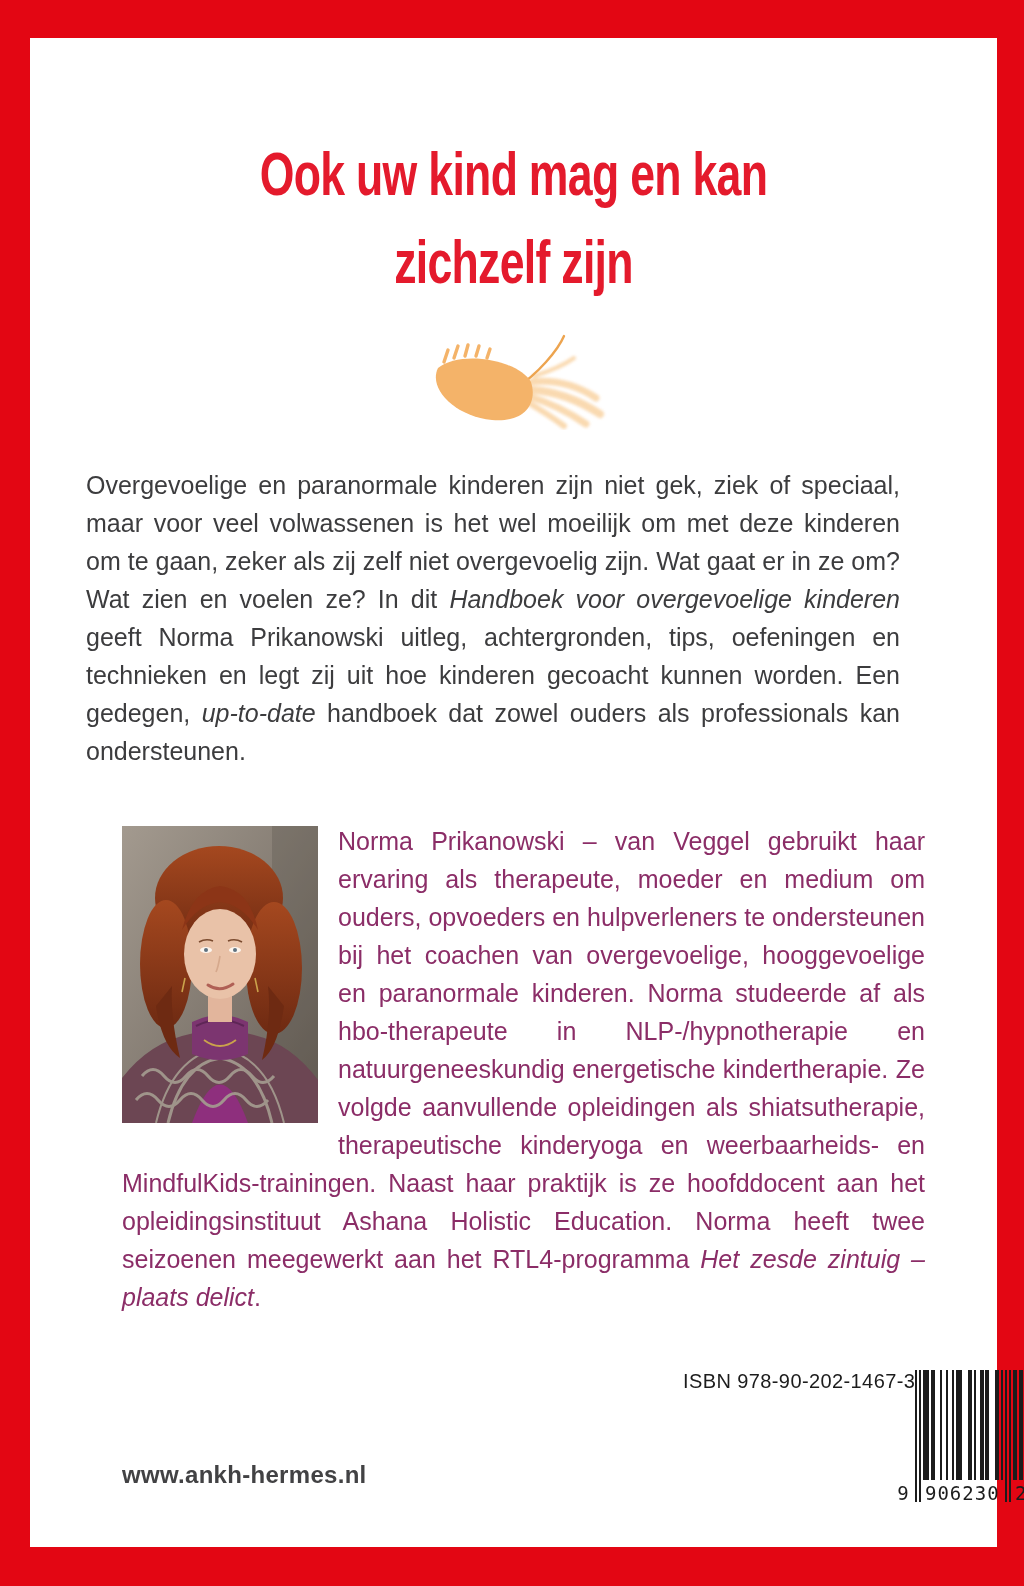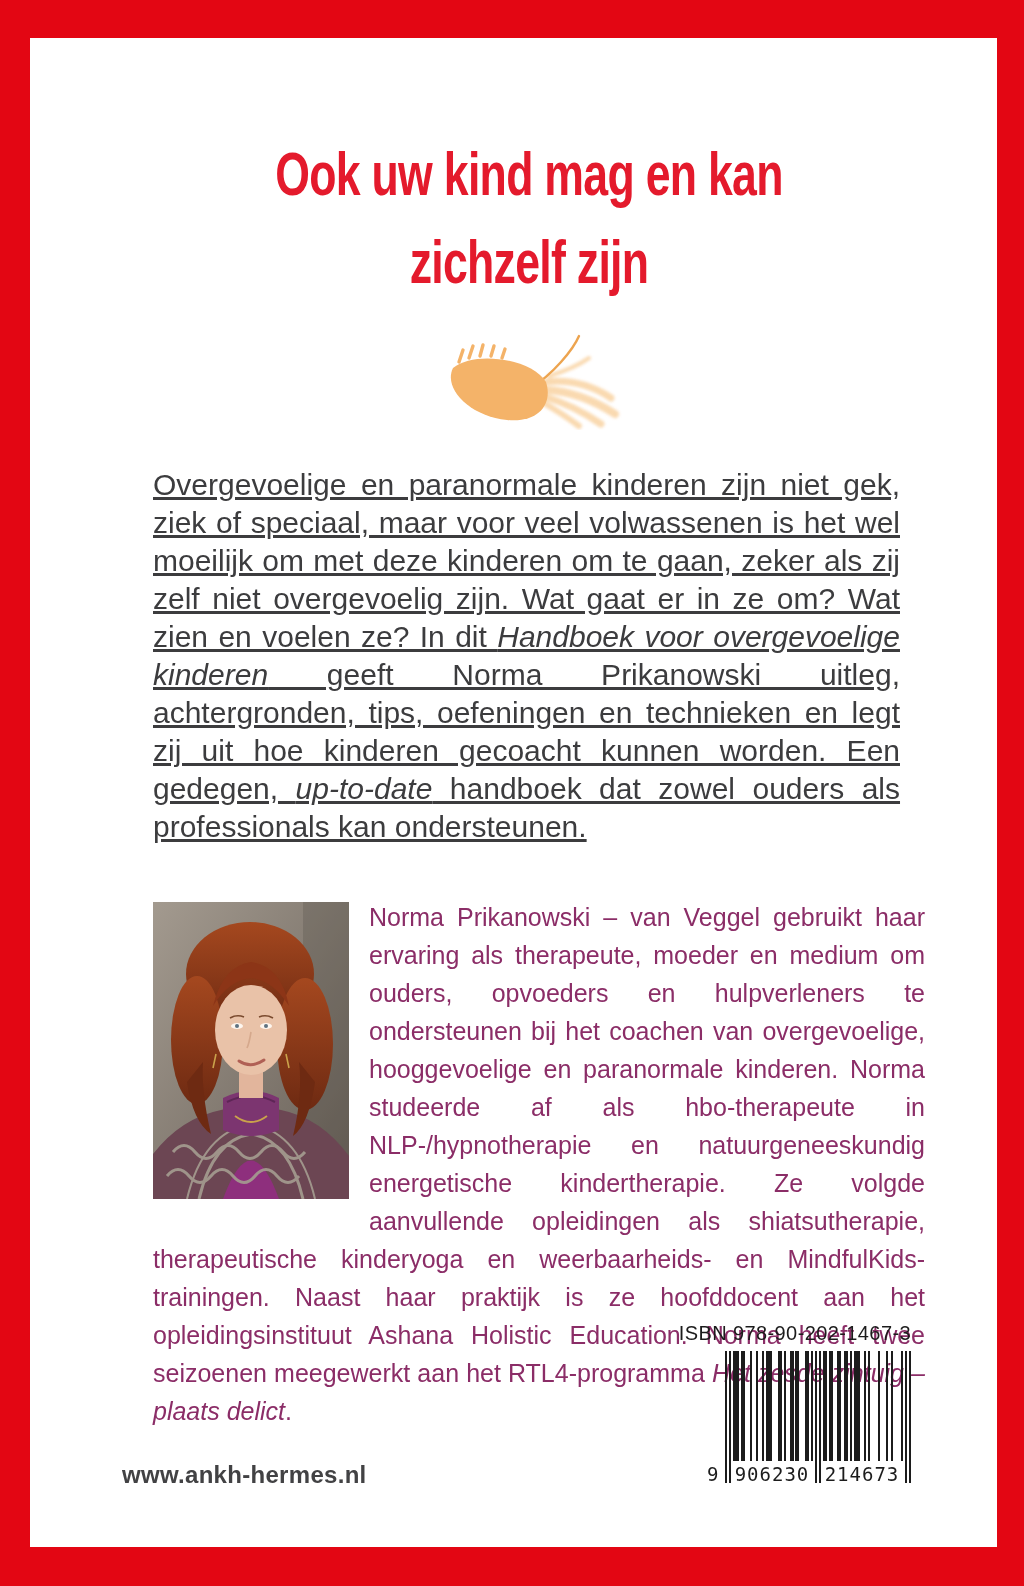--- a/index.html
+++ b/index.html
@@ -6,21 +6,20 @@
   body{
     width:1024px;height:1586px;
     background:var(--frame-red,#e30613);
     font-family:"Liberation Sans",sans-serif;
     position:relative;overflow:hidden;
   }
   .panel{
     position:absolute;
     top:38px;left:30px;right:27px;bottom:39px;
     background:#ffffff;
-    padding-left:31px;
   }
   
   .title{
     margin:92px 0 0 0;
     text-align:center;
     color:var(--title-red,#e41a2c);
     font-weight:bold;
     font-size:62px;
     line-height:88px;
     letter-spacing:-1px;
@@ -29,26 +28,25 @@
   }
   .title span{display:block;}
   
   .feather-wrap{
     margin-top:22px;
     height:104px;
     display:flex;justify-content:center;align-items:center;
   }
   
   .description{
-    margin:34px 97px 0 92px;
+    margin:34px 97px 0 56px;
     color:var(--body-text,#3c3c3e);
-    font-size:30px;
+    font-size:25px;
     line-height:38px;
     text-align:justify;
-    text-decoration:underline;
   }
   .bio{
     margin:52px 72px 0 92px;
     color:var(--bio-text,#8b2d67);
     font-size:25px;
     line-height:38px;
     text-align:justify;
   }
   .bio .photo{
     float:left;
@@ -61,23 +59,23 @@
   .website{
     position:absolute;
     left:92px;bottom:58px;
     font-size:24px;
     color:#424244;
     letter-spacing:.3px;
     font-weight:bold;
   }
   .barcode-block{
     position:absolute;
-    right:86px;bottom:64px;
+    right:86px;bottom:45px;
     width:228px;
-    display:flex;flex-direction:column;align-items:flex-end;
+    display:flex;flex-direction:row;align-items:flex-start;
   }
   .isbn-label{
     font-size:20px;
     color:var(--barcode-black,#1c1c1c);
     letter-spacing:.4px;
     margin-bottom:6px;
     white-space:nowrap;
   }
   .bars-wrap{
     position:relative;

